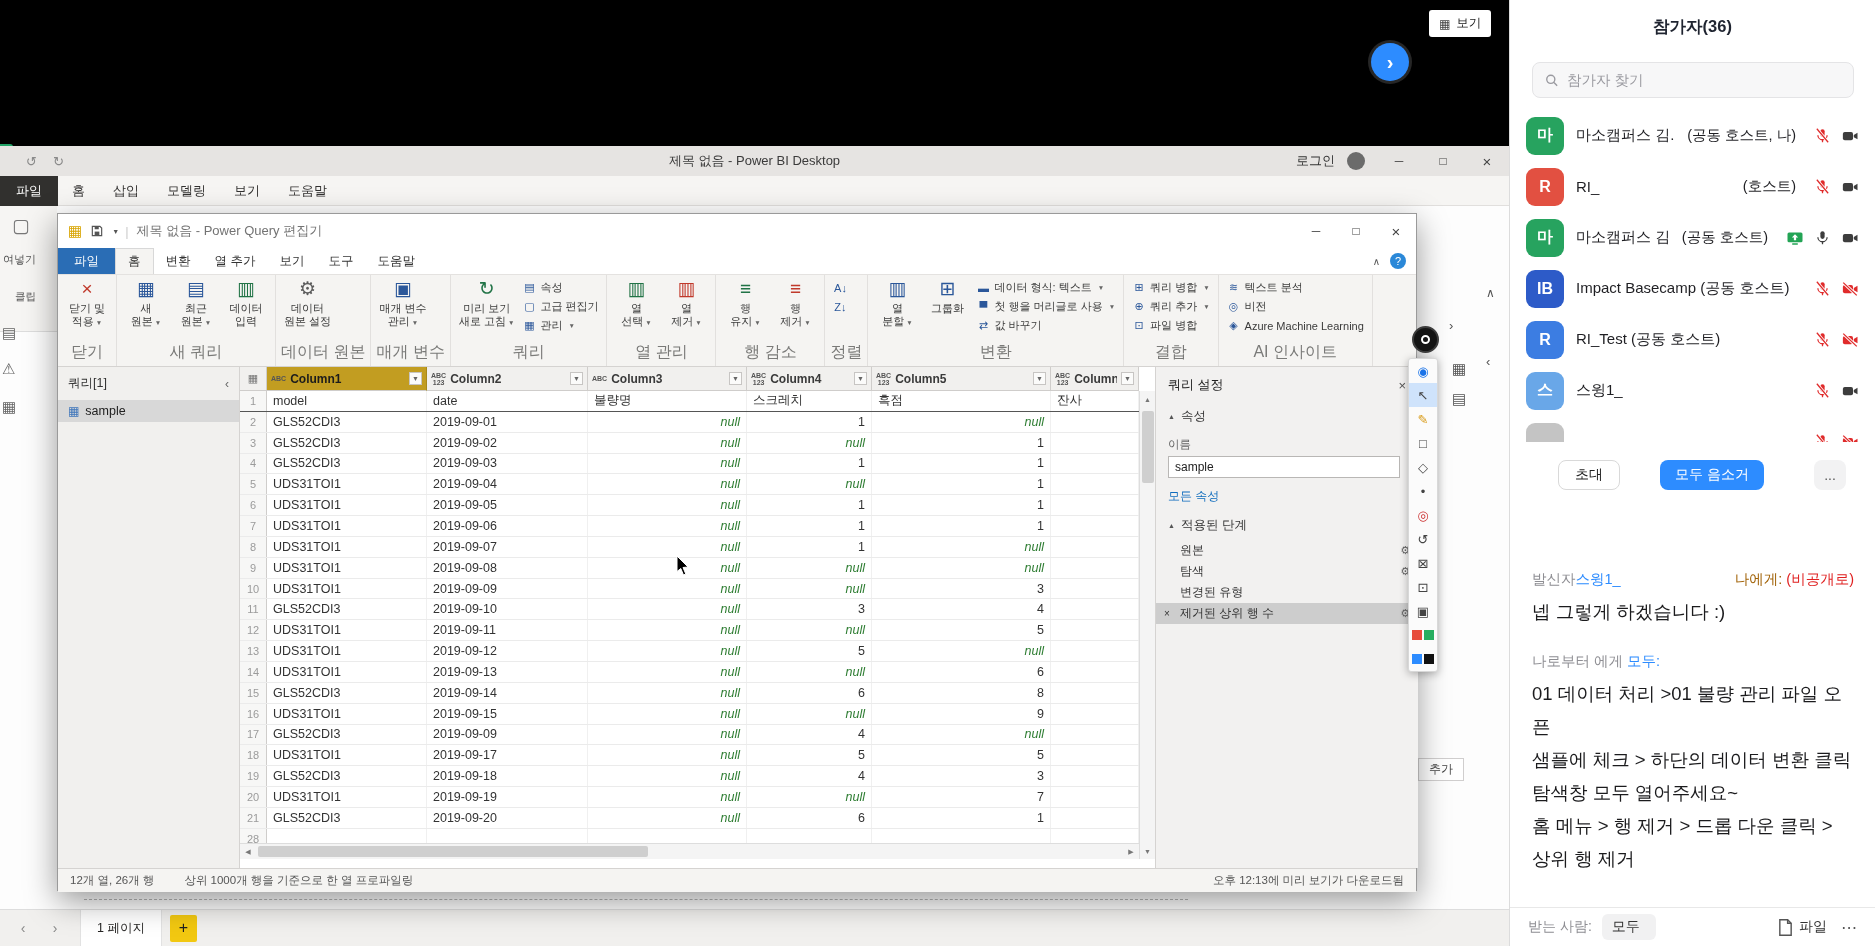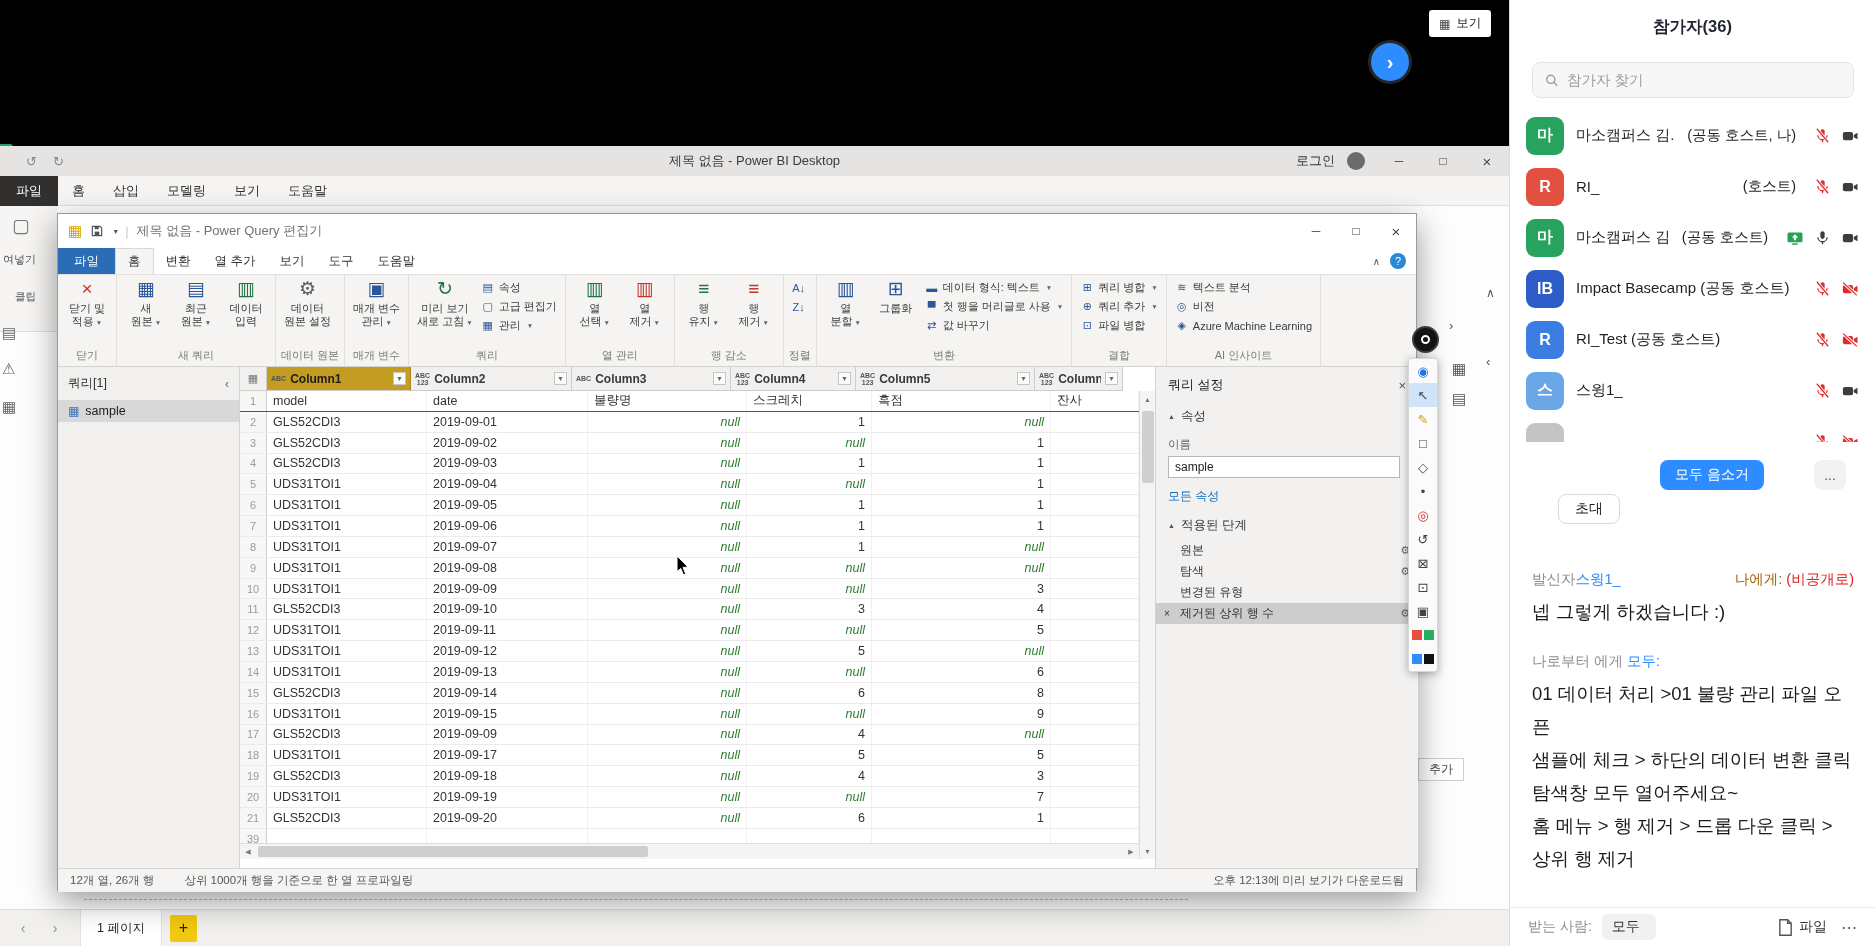--- a/index.html
+++ b/index.html
@@ -62,21 +62,21 @@
   #pq-ribbon { position:absolute; left:0; top:61px; width:100%; height:92px; background:#f5f4f2; border-bottom:1px solid #d5d3d1; display:flex; overflow:hidden; }
   .rgroup { display:flex; flex-direction:column; border-right:1px solid #e2e0de; padding:2px 5px 0; }
   .ritems { flex:1; display:flex; align-items:flex-start; gap:2px; }
   .rbig { display:flex; flex-direction:column; align-items:center; min-width:48px; padding:1px 3px; }
   .ricon { font-size:19px; line-height:22px; height:24px; }
   .rlabel { font-size:11px; line-height:13px; text-align:center; white-space:pre-line; color:#3a3a3a; }
   .rstack { display:flex; flex-direction:column; padding-top:1px; }
   .rsmall { font-size:11px; color:#3a3a3a; display:flex; align-items:center; gap:4px; height:19px; padding:0 3px; white-space:nowrap; }
   .ricon-s { font-size:11px; color:#2b579a; width:14px; text-align:center; }
   .caret { font-size:6.5px; color:#666; margin-left:2px; }
-  .rgroup-label { font-size:11px; color:#7a7a78; text-align:center; padding:2px 0 3px; white-space:nowrap; }
+  .rgroup-label { font-size:16px; color:#7a7a78; text-align:center; padding:2px 0 3px; white-space:nowrap; }
 
   
   #pq-queries { position:absolute; left:0; top:153px; width:182px; height:501px; background:#f1f0ee; border-right:1px solid #d5d3d1; }
   #pq-queries .qhdr { display:flex; align-items:center; padding:8px 10px; font-size:12.5px; color:#333; }
   #pq-queries .qhdr .coll { margin-left:auto; color:#666; font-size:12px; }
   .query-item { height:22px; display:flex; align-items:center; gap:6px; padding-left:10px; background:#d8d8d8; font-size:12.5px; color:#222; }
   .query-item .qico { color:#3f76bb; font-size:12px; }
 
   
   #pq-grid { position:absolute; left:182px; top:153px; width:915px; height:501px; background:#fff; overflow:hidden; font-size:12.5px; }
@@ -141,21 +141,21 @@
   #z-search input { border:none; outline:none; background:transparent; font-size:14.5px; color:#333; width:100%; font-family:inherit; }
   #z-search input::placeholder { color:#9a9aa0; }
   #participant-list { position:absolute; left:0; top:110px; width:100%; height:332px; overflow:hidden; }
   .prow { height:51px; display:flex; align-items:center; padding:0 16px; gap:12px; }
   .avatar { width:38px; height:38px; border-radius:9px; color:#fff; font-size:16px; font-weight:bold; display:flex; align-items:center; justify-content:center; flex:none; }
   .pname { font-size:15px; color:#1f1f23; flex:1; white-space:nowrap; overflow:hidden; }
   .prole { font-size:14.5px; color:#1f1f23; margin-right:6px; white-space:nowrap; }
   .picons { display:flex; align-items:center; gap:10px; flex:none; }
   .psvg { display:flex; }
   #z-actions { position:absolute; left:0; top:460px; width:100%; height:32px; }
-  #invite-btn { position:absolute; left:48px; top:0; width:62px; height:30px; background:#fff; border:1px solid #d9d9d9; border-radius:8px; font-size:14px; color:#222; display:flex; align-items:center; justify-content:center;margin-top:34px; }
+  #invite-btn { position:absolute; left:48px; top:0; width:62px; height:30px; background:#fff; border:1px solid #d9d9d9; border-radius:8px; font-size:14px; color:#222; display:flex; align-items:center; justify-content:center; }
   #muteall-btn { position:absolute; left:150px; top:0; width:104px; height:30px; background:#2d8cff; border-radius:8px; font-size:14px; color:#fff; display:flex; align-items:center; justify-content:center; }
   #more-btn { position:absolute; left:304px; top:0; width:32px; height:30px; background:#f2f2f3; border-radius:8px; font-size:14px; color:#555; display:flex; align-items:center; justify-content:center; }
   #z-chat-header { position:absolute; left:0; top:512px; width:100%; height:42px; display:flex; align-items:center; justify-content:center; font-size:16.5px; font-weight:bold; color:#1f2430; border-top:1px solid #f0f0f0; }
   #chat-body { position:absolute; left:22px; top:560px; width:322px; height:344px; overflow:hidden; }
   .chat-meta { display:flex; justify-content:space-between; font-size:14.5px; margin-top:24px; }
   .chat-meta:first-child { margin-top:10px; }
   .m-muted { color:#8e8e93; }
   .m-link { color:#2d8cff; }
   .m-dark { color:#a16207; }
   .m-red { color:#e02020; }
@@ -463,21 +463,21 @@
       </div>
       <div class="query-item">
         <span class="qico">▦</span>
         <span>sample</span>
       </div>
     </div>
 
     <div id="pq-grid">
       <div id="grid-headers">
           <div class="g-corner">▦</div>
-          <div class="g-col sel" style="width:144px">
+          <div class="g-col sel" style="width:160px">
             <span class="tbadge">ABC</span>
             <span class="cname">Column1</span>
             <span class="cfilter">▼</span>
           </div>
           <div class="g-col" style="width:161px">
             <span class="tbadge">
               <div>ABC</div>
               <div>123</div>
             </span>
             <span class="cname">Column2</span>
@@ -699,21 +699,21 @@
             <div class="g-cell" style="width:160px">GLS52CDI3</div>
             <div class="g-cell" style="width:161px">2019-09-20</div>
             <div class="g-cell rt nul" style="width:159px">null</div>
             <div class="g-cell rt" style="width:125px">6</div>
             <div class="g-cell rt" style="width:179px">1</div>
             <div class="g-cell" style="width:88px"></div>
           </div>
         </div>
       <div id="grid-partial">
           <div class="g-row">
-            <div class="g-rnum">39</div>
+            <div class="g-rnum">28</div>
             <div class="g-cell" style="width:160px"></div>
             <div class="g-cell" style="width:161px"></div>
             <div class="g-cell" style="width:159px"></div>
             <div class="g-cell" style="width:125px"></div>
             <div class="g-cell" style="width:179px"></div>
             <div class="g-cell" style="width:88px"></div>
           </div>
         </div>
       <div id="grid-vscroll">
         <div class="sbtn">▲</div>

